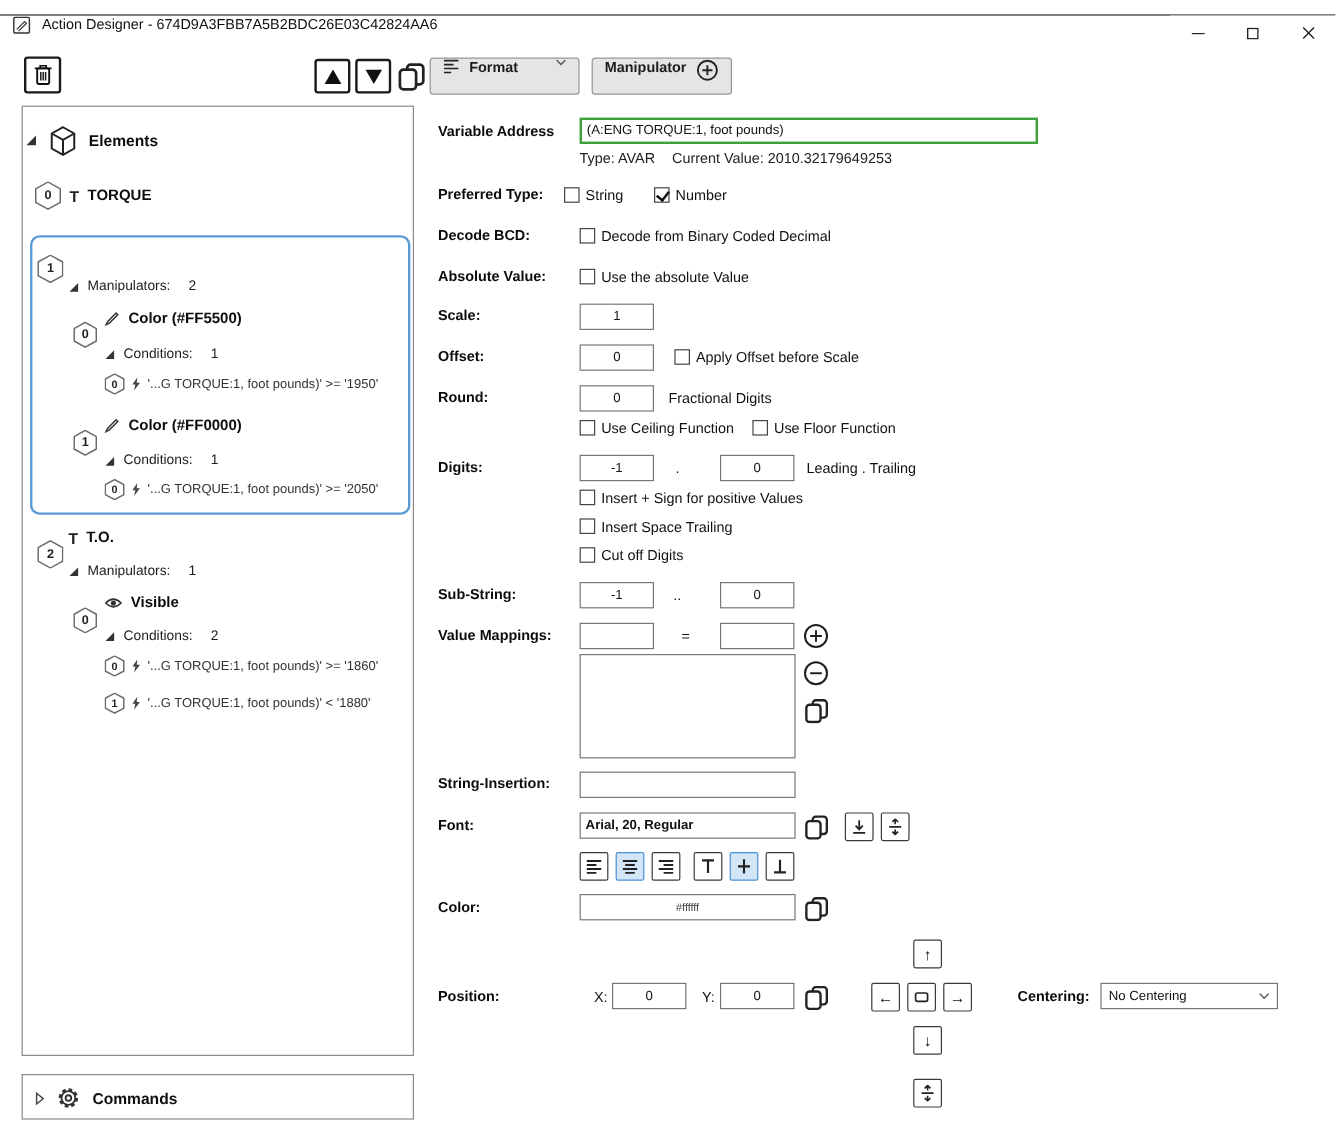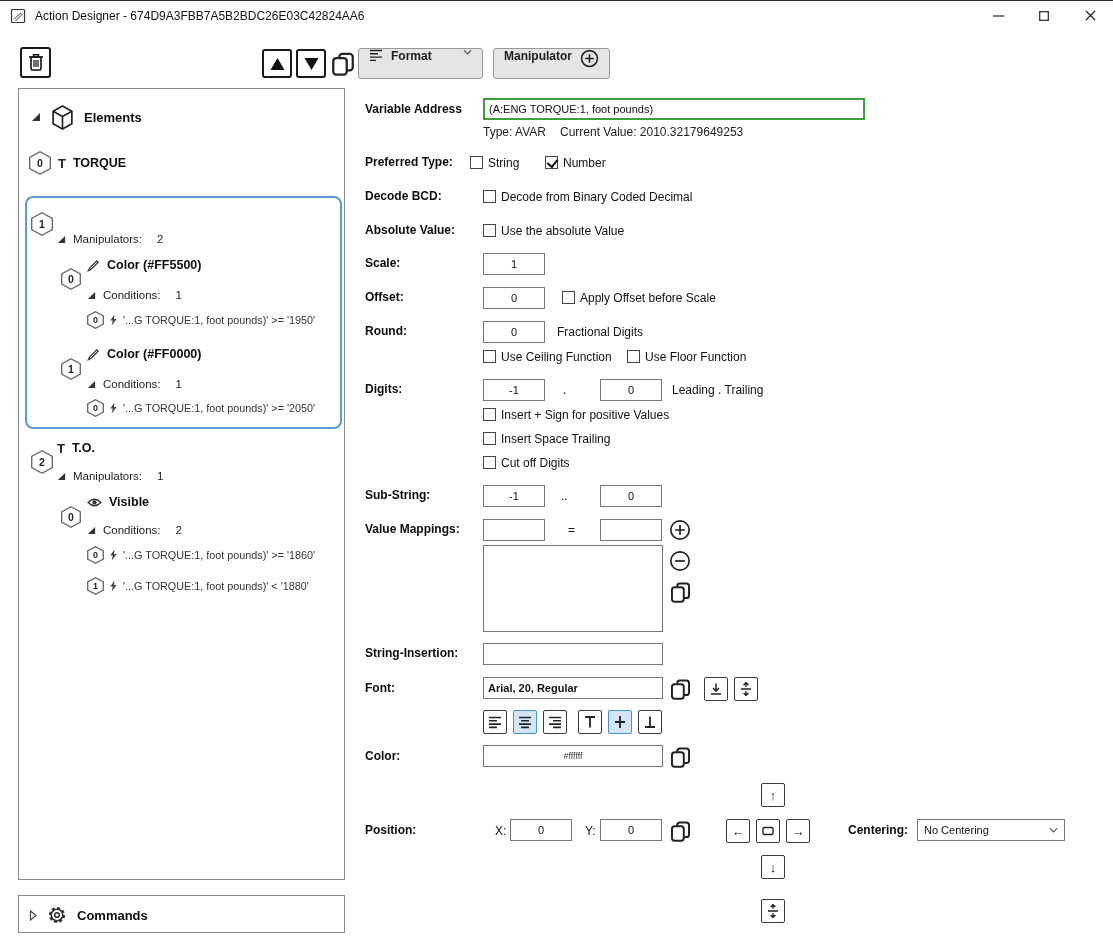--- a/index.html
+++ b/index.html
@@ -1,20 +1,20 @@
 <!DOCTYPE html>
 <html style="--sel: #5b9bd5; --valid: #3da03d; --abg: #d3e6f8; --abd: #4a90d2;"><head>
 <meta charset="utf-8">
 <style>
 *{margin:0;padding:0;box-sizing:border-box}
 html,body{width:1113px;height:951px}
 body{position:relative;font-family:"Liberation Sans",sans-serif;background:#fff;color:#000;overflow:hidden}
 svg{display:block}
 button{font-family:inherit;cursor:pointer}
-.titlebar{position:absolute;left:0;top:0;width:1113px;height:30px;background:#fff;border-top:1px solid #2e2e2e;display:flex;align-items:center}
+.titlebar{position:absolute;left:0;top:12px;width:1113px;height:30px;background:#fff;border-top:1px solid #2e2e2e;display:flex;align-items:flex-start}
 .title{font-size:12px;margin-left:9px;color:#111;white-space:nowrap}
 .appicon{margin-left:10px}
 .winbtns{margin-left:auto;display:flex;height:100%}
 .wbtn{width:46px;height:100%;display:flex;align-items:center;justify-content:center;background:#fff;border:none}
 .tool-btn{position:absolute;background:#fff;border:2px solid #1a1a1a;border-radius:3px;display:flex;align-items:center;justify-content:center}
 .flat-btn{position:absolute;background:transparent;border:none;display:flex;align-items:center;justify-content:center}
 .dd-btn{position:absolute;height:31px;background:#e5e5e5;border:1px solid #979797;border-radius:3px;display:flex;align-items:flex-start;gap:8px;padding:0 10px;font-size:12px;font-weight:700;color:#1c1c1c}
 .tree-panel,.cmd-panel{position:absolute;background:#fff;border:1px solid #8a8a8a}
 .trow{position:absolute;display:flex;align-items:center;gap:7px;height:22px;white-space:nowrap}
 .thead{font-weight:700;font-size:13px;color:#0d0d0d}
@@ -115,21 +115,21 @@
 <div class="dd-btn" style="left:493px;top:48px">
   <span>Manipulator</span>
   <svg width="19" height="19" viewBox="0 0 18 18">
       <circle cx="9" cy="9" r="7.5" fill="none" stroke="#222" stroke-width="1.5"></circle>
       <path d="M9 5 V13 M5 9 H13" stroke="#222" stroke-width="1.5"></path>
     </svg>
 </div>
 
 <div class="tree-panel" style="left:18px;top:88px;width:327px;height:792px">
 
-  <div class="trow" style="left:12px;top:15px;height:26px;gap:10px">
+  <div class="trow" style="left:2px;top:15px;height:26px;gap:10px">
     <svg width="10" height="10" viewBox="0 0 10 10">
         <polygon points="9,1 9,9 1,9" fill="#333"></polygon>
       </svg>
     <svg width="23" height="25" viewBox="0 0 22 24">
         <path d="M11 1 L20 6 V18 L11 23 L2 18 V6 Z" fill="none" stroke="#222" stroke-width="1.6"></path>
         <path d="M2 6 L11 11 L20 6 M11 11 V23" fill="none" stroke="#222" stroke-width="1.6"></path>
       </svg>
     <span class="thead">Elements</span>
   </div>
 

